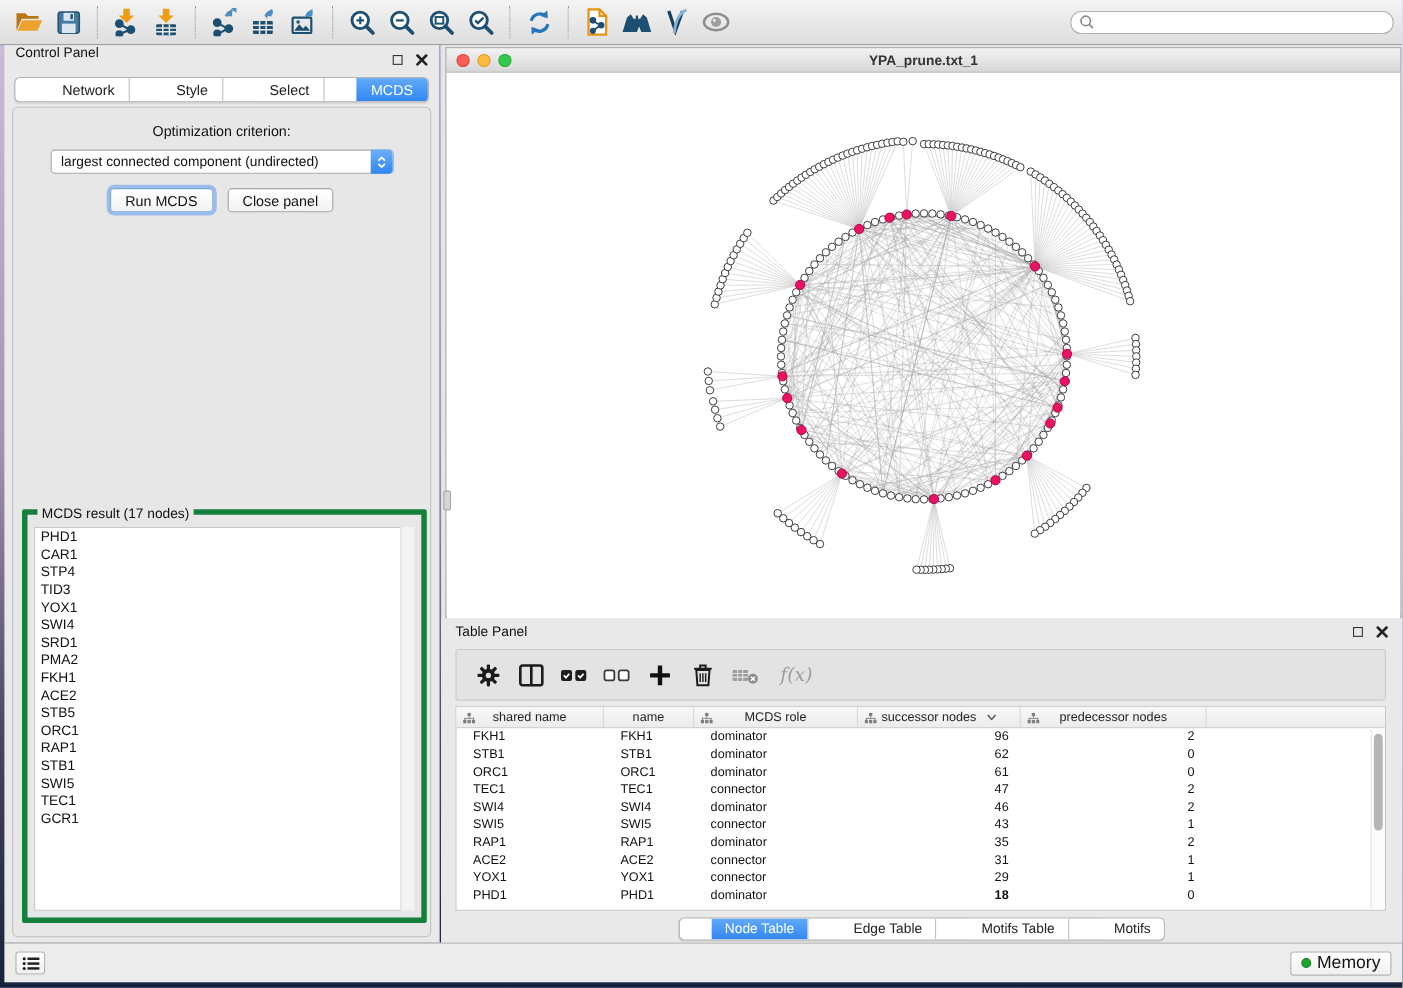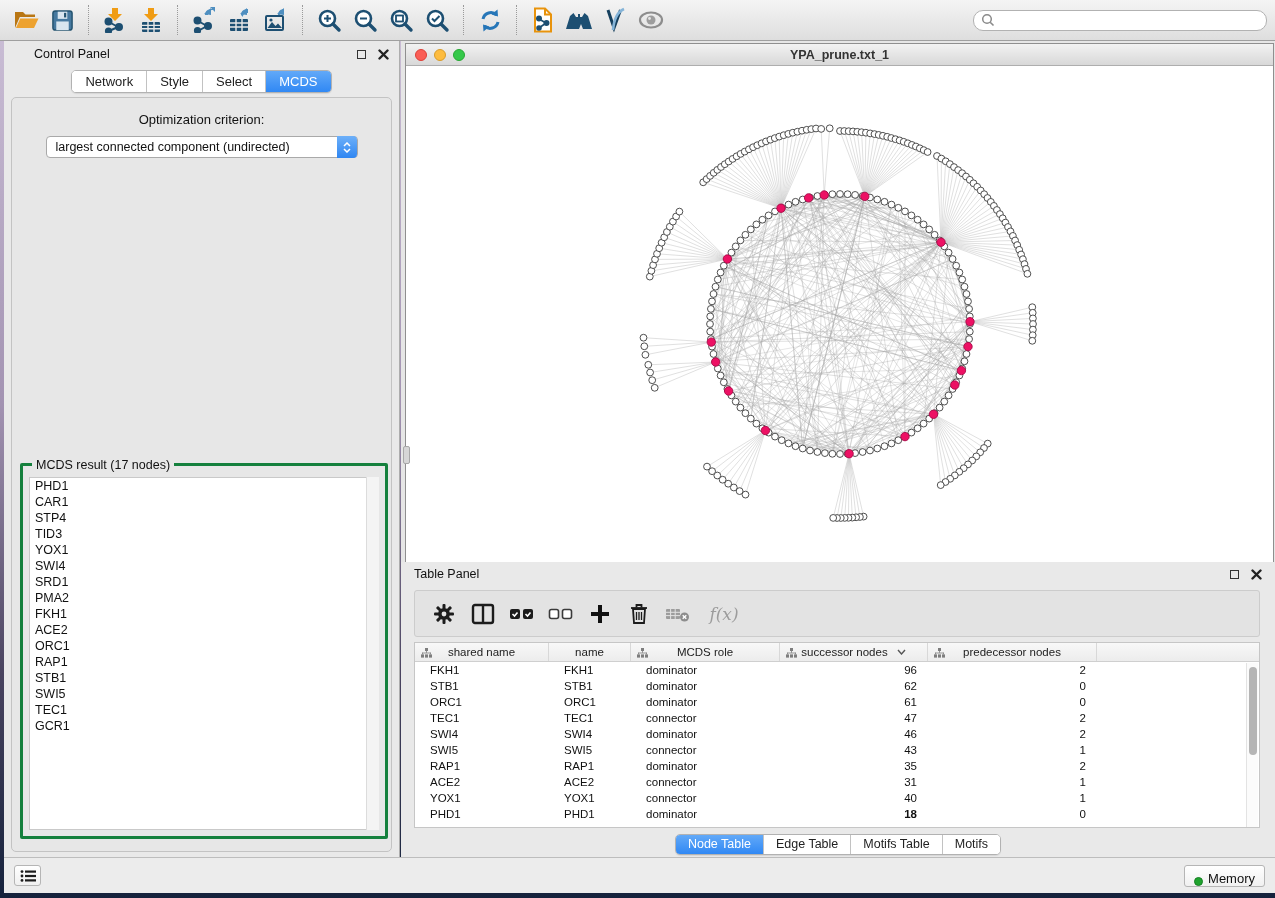--- a/index.html
+++ b/index.html
@@ -17,44 +17,44 @@
     display:flex; align-items:center; padding:0 8px; }
   .tbtn { width:36px; height:34px; display:flex; align-items:center; justify-content:center; border-radius:4px; }
   .tsep { width:1px; height:30px; border-left:1px dotted #9a9a9a; margin:0 8px; }
   .tsearch { margin-left:auto; width:294px; height:21px; background:#fff; border:1px solid #b2b2b2;
     border-radius:10px; display:flex; align-items:center; padding-left:7px; }
   .tsearch input { border:none; outline:none; flex:1; font:12px "Liberation Sans",sans-serif; background:transparent; margin-left:4px;}
 
   
   .cpanel { position:absolute; left:4px; top:41px; width:396px; height:816px;
     background:#e9e9e9; border-right:1px solid #adadad; }
-  .phead { height:26px; display:flex; align-items:center; padding:0 10px;margin-left:20px; }
+  .phead { height:26px; display:flex; padding:0 10px; }
   .phead .ptitle { font-size:12.5px; color:#111; }
   .wicon { margin-left:12px; display:flex; align-items:center; }
   .floatbox { width:9px; height:9px; border:1.5px solid #333; background:transparent; display:inline-block;}
   .seg-wrap { display:flex; justify-content:center; margin-top:3px; }
   .seg { display:flex; border:1px solid #b2b2b2; border-radius:5px; overflow:hidden; background:#fff;
     box-shadow:0 1px 1px rgba(0,0,0,.08); }
-  .seg-tab { font-size:13px; color:#222; padding:3px 13px; border-right:1px solid #c2c2c2; background:#fff; line-height:15px;}
+  .seg-tab { font-size:13px; color:#222; padding:3px 13px; border-right:1px solid #c2c2c2; background:#fff; line-height:15px;margin-left:29px;}
   .seg-tab:last-child { border-right:none; }
   .seg-tab.selected { background:linear-gradient(#62a9f8,#3088f4); color:#fff; }
   .cp-content { position:absolute; left:7px; right:7px; top:56px; bottom:5px;
     background:#e7e7e7; border:1px solid #c3c3c3; border-radius:5px; }
   .opt-label { text-align:center; margin-top:14px; font-size:13px; color:#111; }
   .mac-select { width:312px; height:22px; margin:9px auto 0; background:#fff; border:1px solid #a9a9a9;
     border-radius:4px; display:flex; align-items:center; position:relative; }
   .mac-select .val { font-size:12.5px; color:#111; padding-left:9px; flex:1; white-space:nowrap; overflow:hidden;}
   .stepper { position:absolute; right:0; top:-1px; width:20px; height:22px; border-radius:0 4px 4px 0;
     background:linear-gradient(#6db0f9,#2f86f2); display:flex; flex-direction:column; align-items:center; justify-content:center; gap:1px;}
   .btnrow { display:flex; justify-content:center; gap:13px; margin-top:13px; }
   .macbtn { height:22px; padding:0 13px; background:linear-gradient(#ffffff,#f2f2f2); border:1px solid #a9a9a9;
     border-radius:4px; font-size:13px; color:#111; display:flex; align-items:center; }
   .macbtn.focusring { box-shadow:0 0 0 3px rgba(110,165,235,.65); border-color:#7da9d8; }
   .group { position:absolute; left:8px; width:368px; top:365px; height:376px;
-    border:3px solid #15803d; border-radius:2px; }
+    border:5px solid #15803d; border-radius:2px; }
   .group .legend { position:absolute; top:-8px; left:9px; background:#e7e7e7; padding:0 4px;
     font-size:12.5px; color:#111; }
   .mcds-list { position:absolute; left:6px; right:6px; top:11px; bottom:6px; background:#fff;
     border:1px solid #c9c9c9; overflow:hidden; }
   .mcds-item { font-size:12.5px; color:#111; line-height:16px; padding-left:5px; }
   .mcds-scroll { position:absolute; right:0; top:0; bottom:0; width:13px; background:#f4f4f4; border-left:1px solid #dcdcdc;}
 
   
   .rregion { position:absolute; left:401px; top:41px; width:874px; height:816px; background:#e6e6e6; }
   .netwin { position:absolute; left:4px; top:2px; width:869px; height:578px; border:1px solid #8f8f8f; background:#fff; }
@@ -92,21 +92,21 @@
   .vthumb { position:absolute; left:1.5px; top:4px; width:8px; height:88px; background:#b5b5b5; border-radius:4px; }
   .tp-tabs { position:absolute; left:0; right:0; top:272px; display:flex; justify-content:center; }
   .tp-tabs .seg-tab { font-size:12.5px; padding:2px 12px; }
 
   
   .statusbar { position:absolute; left:4px; top:857px; width:1271px; height:36px; background:#ececec;
     border-top:1px solid #bdbdbd; display:flex; align-items:center; padding:0 10px; }
   .sq-btn { width:27px; height:21px; background:linear-gradient(#fff,#f0f0f0); border:1px solid #b5b5b5;
     border-radius:3px; display:flex; align-items:center; justify-content:center; }
   .mem-btn { margin-left:auto; height:22px; background:linear-gradient(#fff,#f0f0f0); border:1px solid #b5b5b5;
-    border-radius:3px; display:flex; align-items:flex-end; gap:5px; padding:0 9px; font-size:13px; color:#111; }
+    border-radius:3px; display:flex; align-items:center; gap:5px; padding:0 9px; font-size:16px; color:#111; }
   .memdot { width:9px; height:9px; border-radius:50%; background:#1fa32e; border:1px solid #158022;}
 </style>
 </head>
 <body>
 
 <div class="screen">
 
   <div class="toolbar">
     <div class="tbtn">
       <svg width="27" height="24" viewBox="0 0 27 24">
@@ -284,34 +284,39 @@
       <div class="mac-select">
         <span class="val">largest connected component (undirected)</span>
         <span class="stepper">
           <svg width="8" height="5" viewBox="0 0 8 5">
               <path d="M1 4l3-3 3 3" fill="none" stroke="#fff" stroke-width="1.5"></path>
             </svg>
           <svg width="8" height="5" viewBox="0 0 8 5">
               <path d="M1 1l3 3 3-3" fill="none" stroke="#fff" stroke-width="1.5"></path>
             </svg>
         </span>
+      </div>
+      <div class="btnrow">
+        <div class="macbtn focusring">Run MCDS</div>
+        <div class="macbtn">Close panel</div>
       </div>
       <div class="group">
         <span class="legend">MCDS result (17 nodes)</span>
         <div class="mcds-list" id="mcds-list">
             <div class="mcds-item">PHD1</div>
             <div class="mcds-item">CAR1</div>
             <div class="mcds-item">STP4</div>
             <div class="mcds-item">TID3</div>
             <div class="mcds-item">YOX1</div>
             <div class="mcds-item">SWI4</div>
             <div class="mcds-item">SRD1</div>
             <div class="mcds-item">PMA2</div>
             <div class="mcds-item">FKH1</div>
             <div class="mcds-item">ACE2</div>
+            <div class="mcds-item">STB5</div>
             <div class="mcds-item">ORC1</div>
             <div class="mcds-item">RAP1</div>
             <div class="mcds-item">STB1</div>
             <div class="mcds-item">SWI5</div>
             <div class="mcds-item">TEC1</div>
             <div class="mcds-item">GCR1</div>
           </div>
         <div class="mcds-scroll" style="top:11px;bottom:6px;right:6px;"></div>
       </div>
     </div>
@@ -1273,21 +1278,21 @@
               <div class="td txt" style="width: 134px;">ACE2</div>
               <div class="td txt" style="width: 82px;">ACE2</div>
               <div class="td txt" style="width: 149px;">connector</div>
               <div class="td num" style="width: 148px;">31</div>
               <div class="td num" style="width: 169px;">1</div>
             </div>
             <div class="tr">
               <div class="td txt" style="width: 134px;">YOX1</div>
               <div class="td txt" style="width: 82px;">YOX1</div>
               <div class="td txt" style="width: 149px;">connector</div>
-              <div class="td num" style="width: 148px;">40</div>
+              <div class="td num" style="width: 148px;">29</div>
               <div class="td num" style="width: 169px;">1</div>
             </div>
             <div class="tr">
               <div class="td txt" style="width: 134px;">PHD1</div>
               <div class="td txt" style="width: 82px;">PHD1</div>
               <div class="td txt" style="width: 149px;">dominator</div>
               <div class="td num" style="width: 148px; font-weight: bold;">18</div>
               <div class="td num" style="width: 169px;">0</div>
             </div>
           </div>

